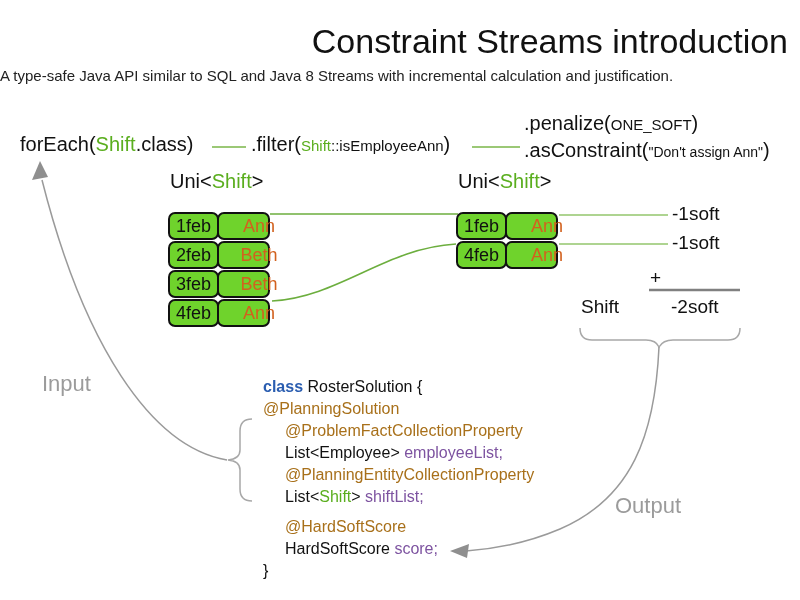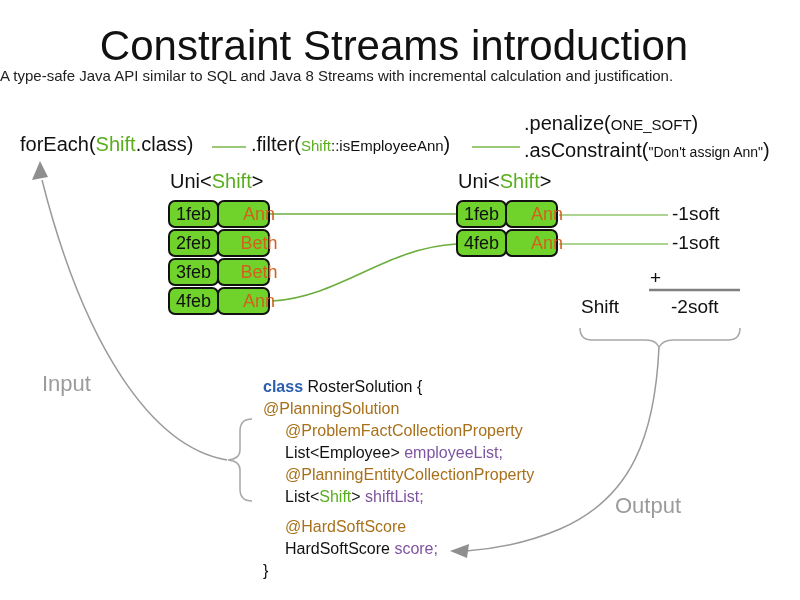--- a/index.html
+++ b/index.html
@@ -1,29 +1,29 @@
 <!DOCTYPE html>
 <html><head>
 <meta charset="utf-8">
 <style>
   html,body{margin:0;padding:0;background:#fff;}
   .canvas{position:relative;width:800px;height:600px;background:#fff;overflow:hidden;
           font-family:"Liberation Sans",sans-serif;color:#1a1a1a;}
   .abs{position:absolute;white-space:nowrap;}
-  .title{width:788px;text-align:center;top:22px;left:0;font-size:42px;color:#111;}
+  .title{width:788px;text-align:right;top:22px;left:0;font-size:34px;color:#111;}
   .subtitle{width:800px;text-align:left;top:67px;left:0;font-size:15px;color:#222;}
   .codecall{font-size:20px;color:#111;}
   .codecall .small{font-size:15px;margin-top:24px;}
   .codecall .tiny{font-size:14px;}
   .green{color:#5aae1e;}
   .unilabel{font-size:20px;color:#111;}
   .stream{display:flex;flex-direction:column;}
   .srow{display:flex;height:29px;}
   .cell{box-sizing:border-box;height:28px;background:#6fd32c;border:2px solid #111;
-        border-radius:7px;font-size:18px;display:flex;align-items:center;justify-content:center;}
+        border-radius:7px;font-size:18px;display:flex;align-items:center;justify-content:center;margin-top:12px;}
   .datecell{width:51px;color:#111;z-index:2;}
   .namecell{width:53px;margin-left:-2px;color:#d2611e;z-index:1;padding-left:31px;}
   .plain19{font-size:19px;color:#111;}
   .graylbl{font-size:22px;color:#9b9b9b;}
   .code{font-size:16px;line-height:22px;color:#111;}
   .cl{white-space:pre;}
   .ind2{padding-left:22px;}
   .ann{color:#a8701a;}
   .kw{color:#2a5db0;font-weight:bold;}
   .fld{color:#7d53a0;}

